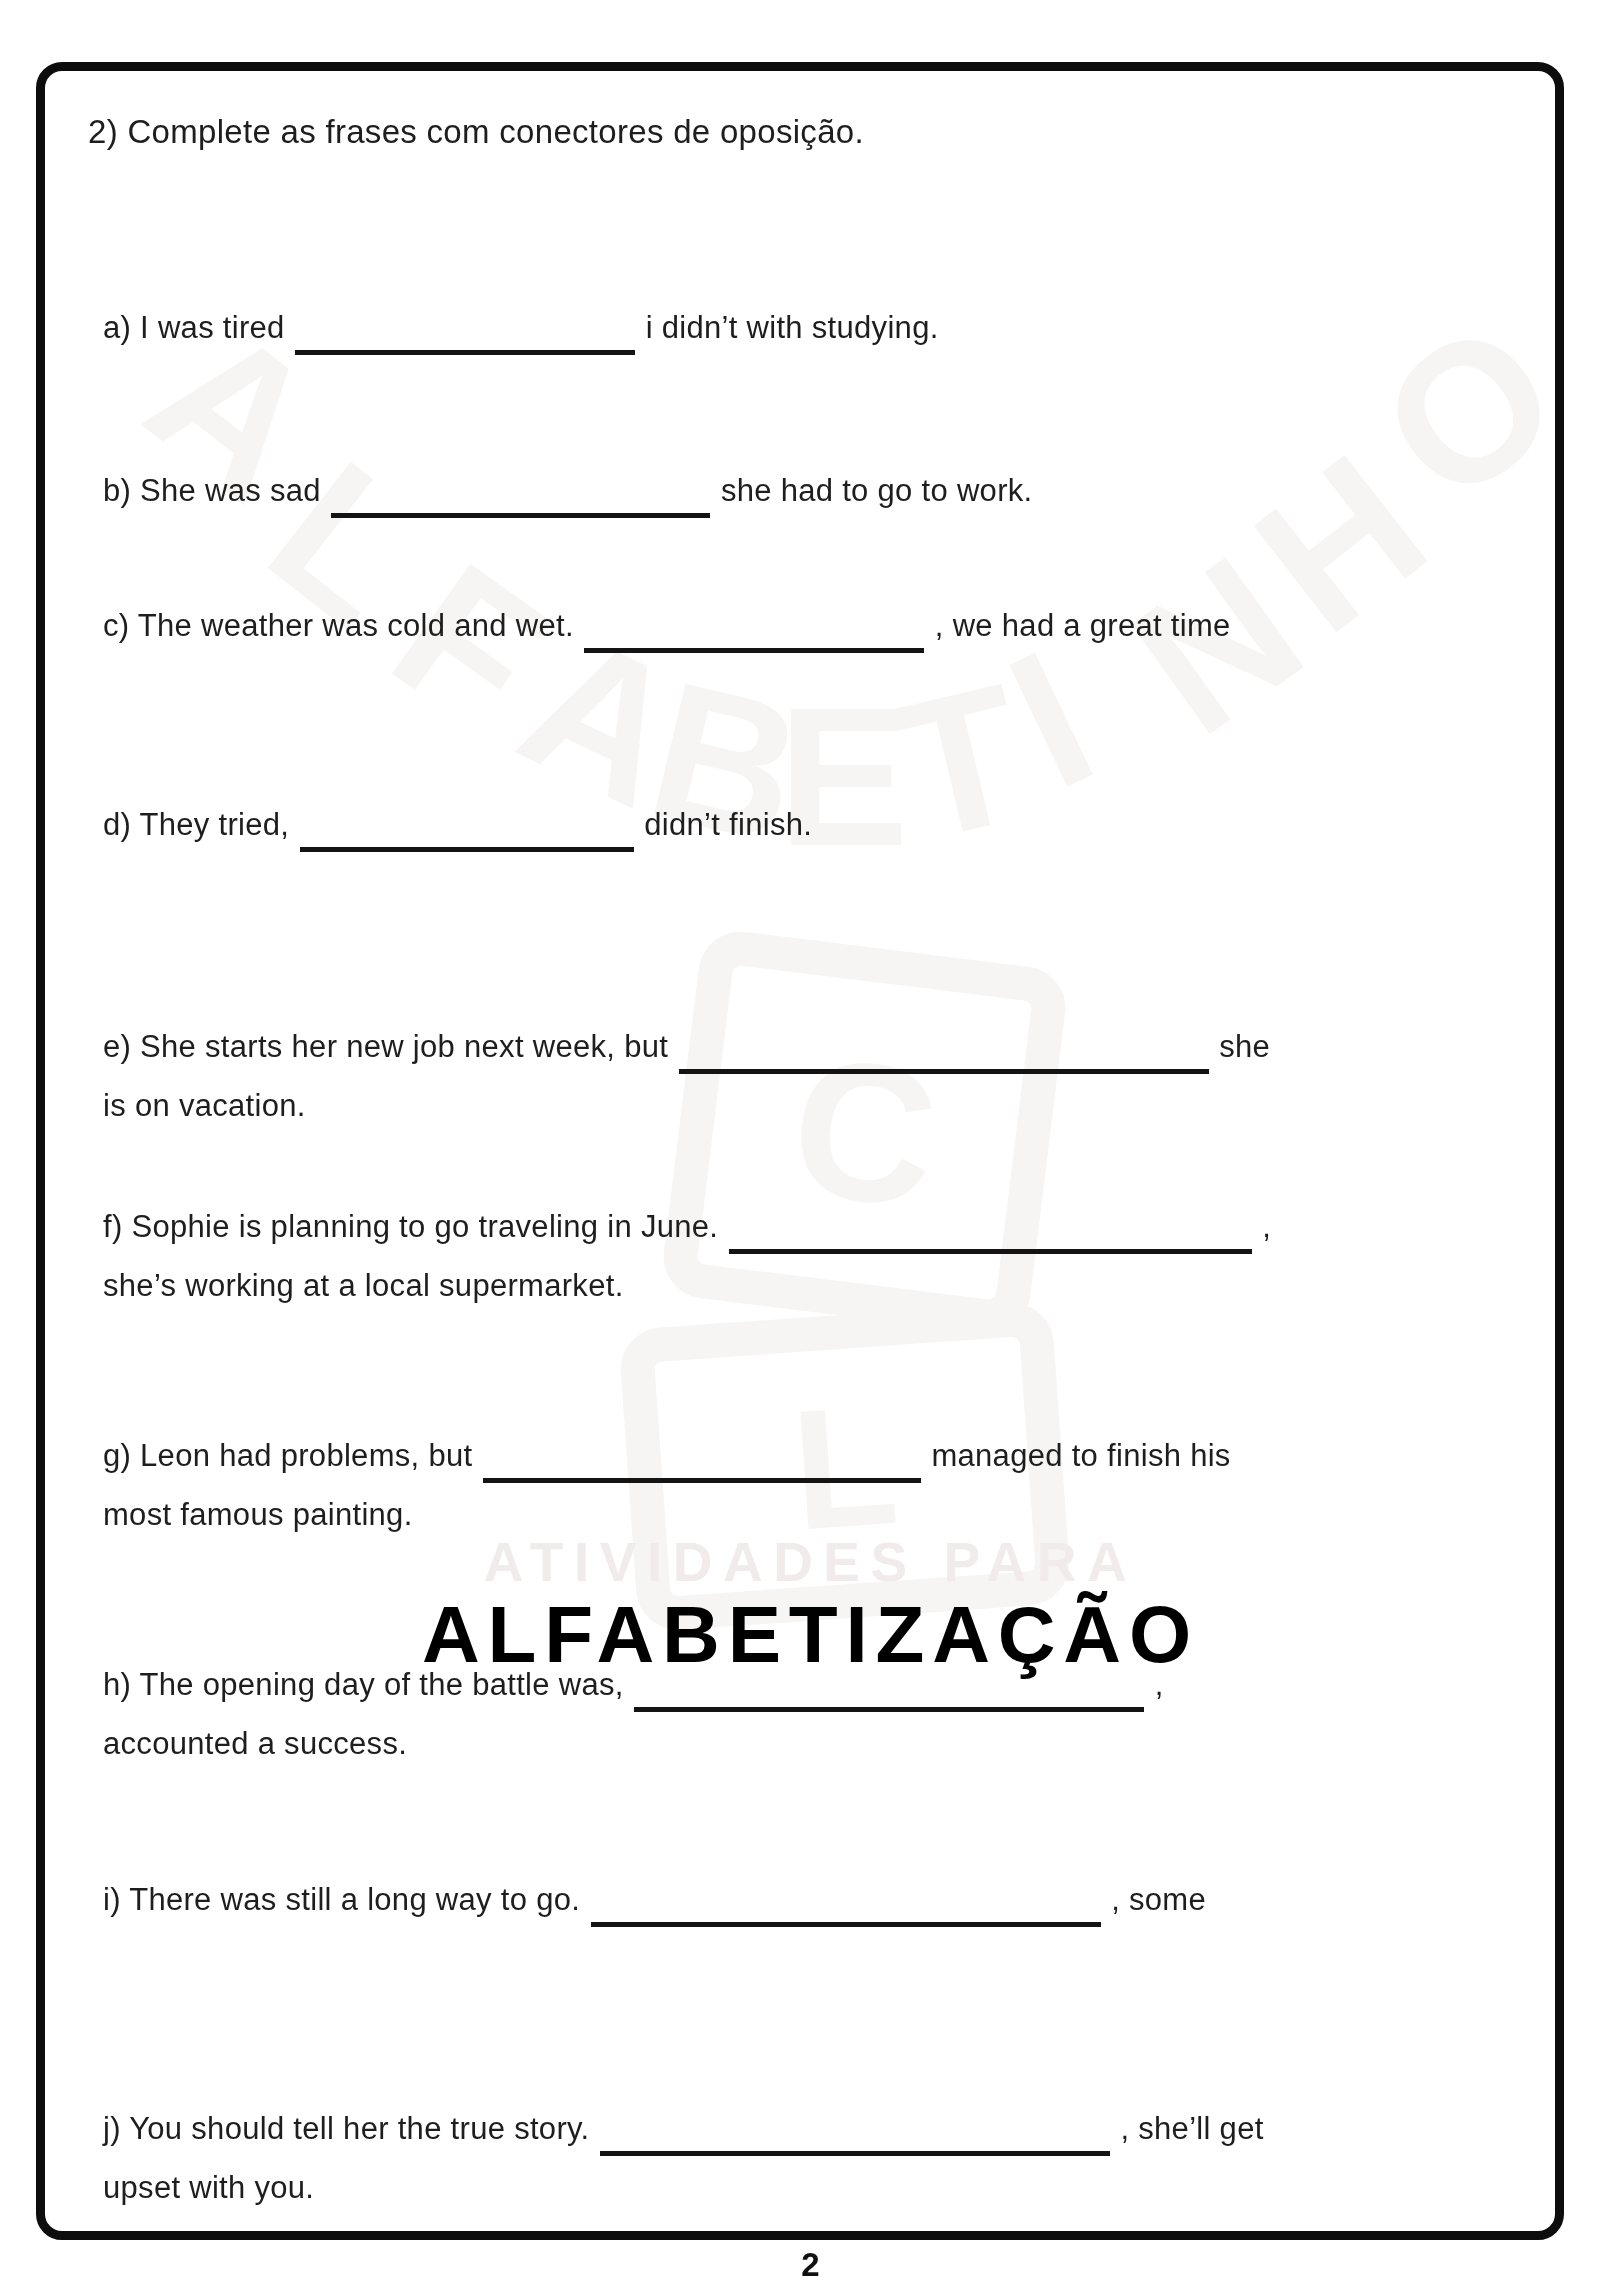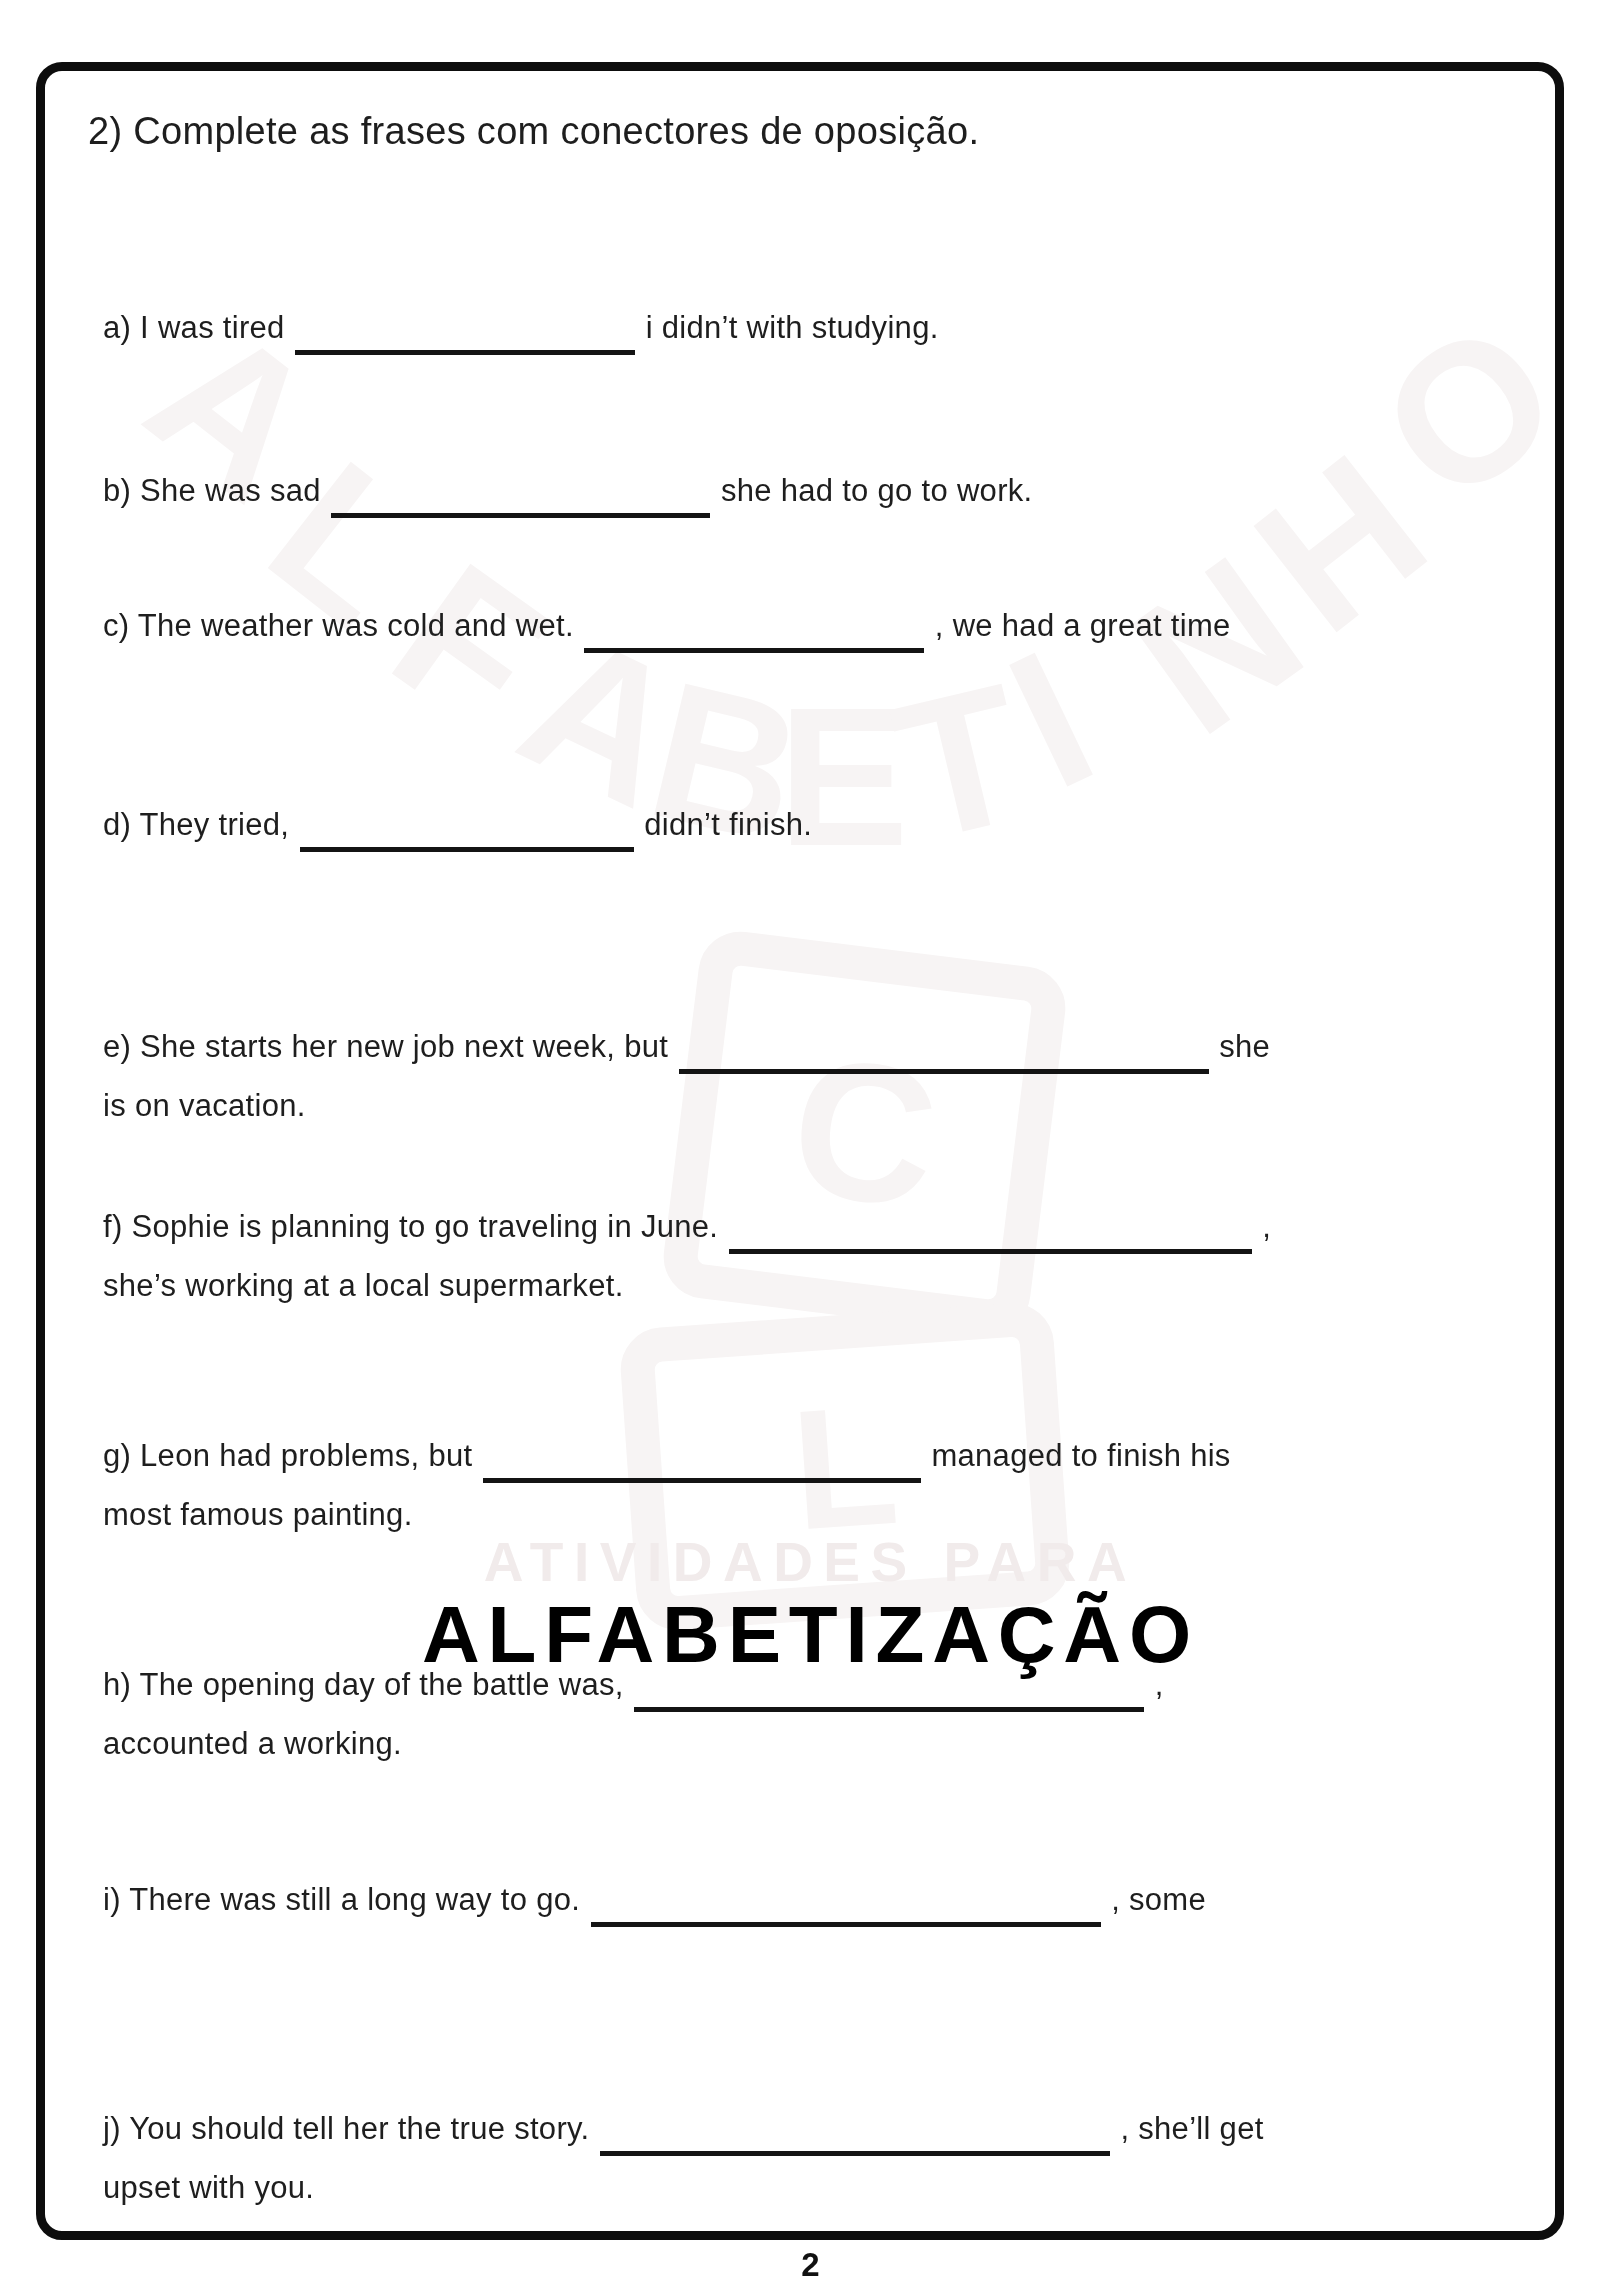--- a/index.html
+++ b/index.html
@@ -64,21 +64,21 @@
     width: 1528px; height: 2178px;
     border: 9.2px solid #0d0d0d;
     border-radius: 26px;
     box-sizing: border-box;
     background: transparent;
   }
   
   .title {
     position: absolute;
     left: 88px; top: 111px;
-    font-size: 38px;
+    font-size: 33px;
     letter-spacing: 0.3px;
     line-height: 41px;
     white-space: nowrap;
   }
   .item {
     position: absolute;
     left: 103px;
     right: 78px;
     font-size: 31px;
     letter-spacing: 0.3px;
@@ -164,21 +164,21 @@
     <div class="l2">she’s working at a local supermarket.</div>
   </div>
 
   <div class="item" style="top:1426px">
     <div class="l1"><span>g) Leon had problems, but</span><span class="blank" style="width: 438px;"></span><span>managed to finish his</span></div>
     <div class="l2">most famous painting.</div>
   </div>
 
   <div class="item" style="top:1655px">
     <div class="l1"><span>h) The opening day of the battle was,</span><span class="blank" style="width: 510px;"></span><span>,</span></div>
-    <div class="l2">accounted a working.</div>
+    <div class="l2">accounted a success.</div>
   </div>
 
   <div class="item" style="top:1870px">
     <div class="l1"><span>i) There was still a long way to go.</span><span class="blank" style="width: 510px;"></span><span>, some</span></div>
   </div>
 
   <div class="item" style="top:2099px">
     <div class="l1"><span>j) You should tell her the true story.</span><span class="blank" style="width: 510px;"></span><span>, she’ll get</span></div>
     <div class="l2">upset with you.</div>
   </div>

